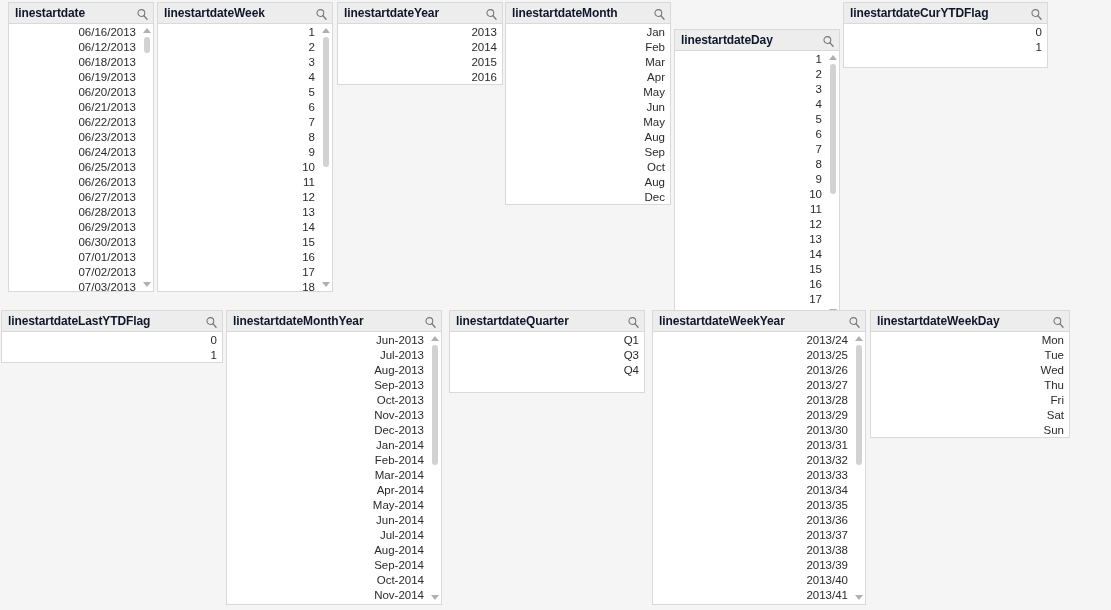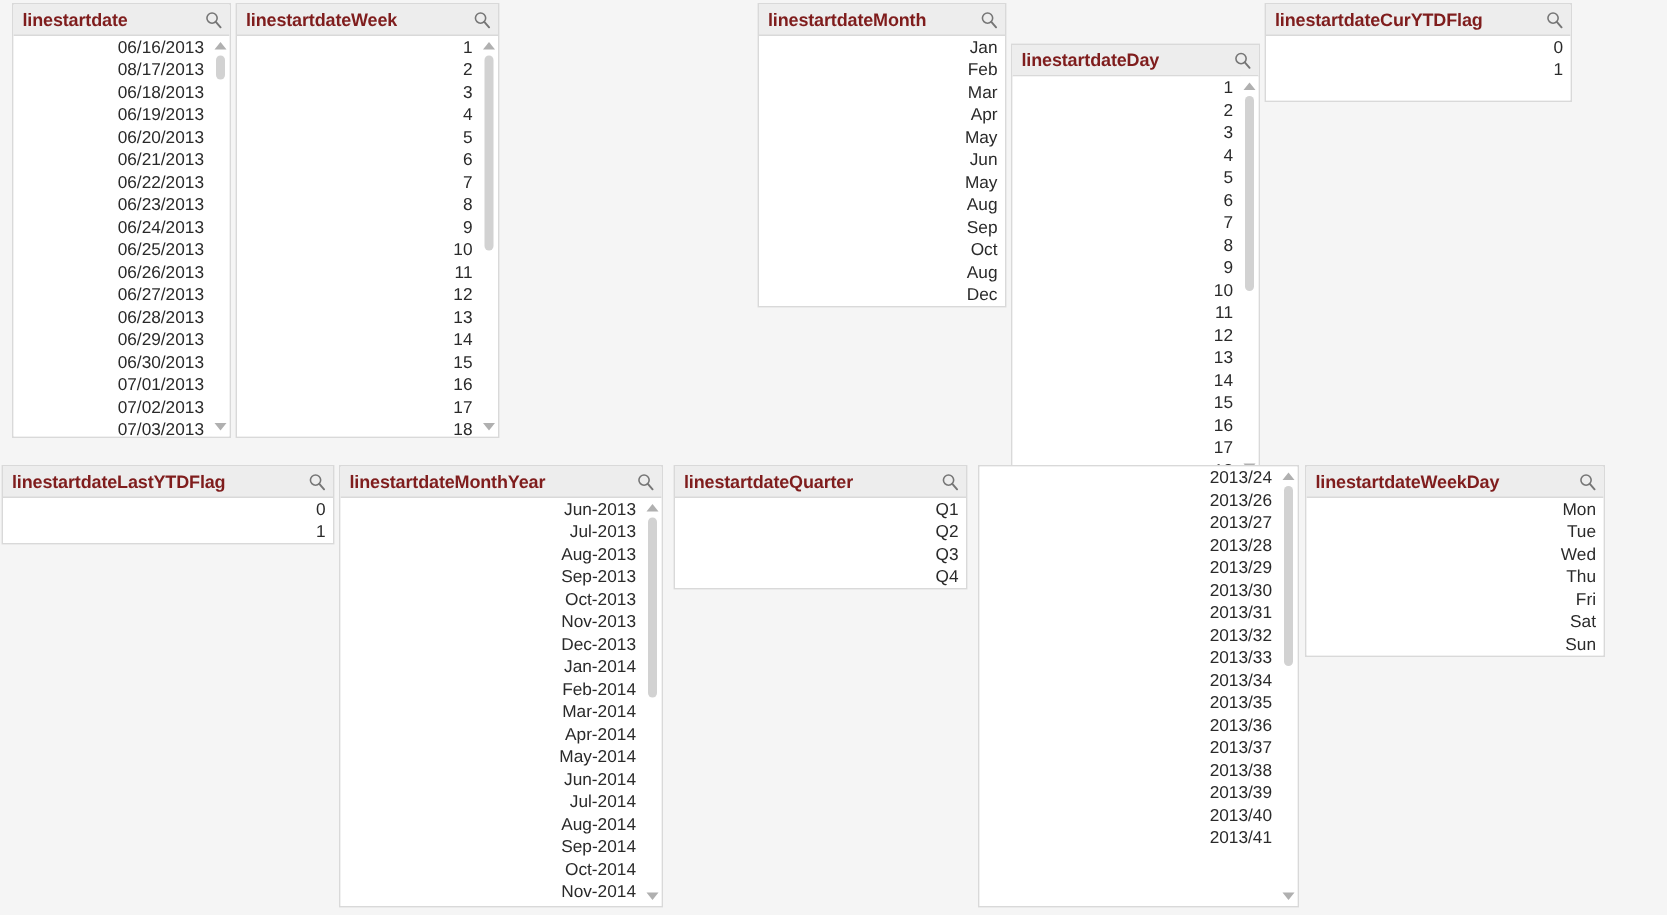--- a/index.html
+++ b/index.html
@@ -40,21 +40,21 @@
     display: flex;
     align-items: center;
     justify-content: space-between;
     padding: 0 4px 0 6px;
     position: relative;
   }
 
   .slicer-title {
     font-size: 12px;
     font-weight: bold;
-    color: #7f1d1d;
+    color: #0f172a;
     line-height: 13px;
     white-space: nowrap;
     overflow: hidden;
     letter-spacing: -0.1px;
   }
 
   .search-icon {
     width: 13px;
     height: 13px;
     flex: 0 0 13px;
@@ -145,21 +145,21 @@
       <div class="slicer-header">
         <div class="slicer-title">linestartdate</div>
         <span class="search-icon"><svg viewBox="0 0 16 16" xmlns="http://www.w3.org/2000/svg">
             <circle cx="6.6" cy="6.2" r="4.2" fill="none" stroke="#555" stroke-width="1.3"></circle>
             <line x1="9.7" y1="9.4" x2="13.6" y2="13.8" stroke="#555" stroke-width="1.6" stroke-linecap="round"></line>
           </svg></span>
       </div>
       <div class="slicer-body">
         <div class="item-list has-scroll">
           <div class="slicer-item">06/16/2013</div>
-          <div class="slicer-item">08/17/2013</div>
+          <div class="slicer-item">06/12/2013</div>
           <div class="slicer-item">06/18/2013</div>
           <div class="slicer-item">06/19/2013</div>
           <div class="slicer-item">06/20/2013</div>
           <div class="slicer-item">06/21/2013</div>
           <div class="slicer-item">06/22/2013</div>
           <div class="slicer-item">06/23/2013</div>
           <div class="slicer-item">06/24/2013</div>
           <div class="slicer-item">06/25/2013</div>
           <div class="slicer-item">06/26/2013</div>
           <div class="slicer-item">06/27/2013</div>
@@ -214,20 +214,37 @@
           <div class="scroll-arrow up">
             <span class="tri up"></span>
           </div>
           <div class="scroll-arrow down">
             <span class="tri down"></span>
           </div>
           <div class="scroll-thumb" style="top: 13px; height: 130px;"></div>
         </div>
       </div>
     </div>
+    <div class="slicer" style="left: 337px; top: 2px; width: 166px; height: 83px;">
+      <div class="slicer-header">
+        <div class="slicer-title">linestartdateYear</div>
+        <span class="search-icon"><svg viewBox="0 0 16 16" xmlns="http://www.w3.org/2000/svg">
+            <circle cx="6.6" cy="6.2" r="4.2" fill="none" stroke="#555" stroke-width="1.3"></circle>
+            <line x1="9.7" y1="9.4" x2="13.6" y2="13.8" stroke="#555" stroke-width="1.6" stroke-linecap="round"></line>
+          </svg></span>
+      </div>
+      <div class="slicer-body">
+        <div class="item-list">
+          <div class="slicer-item">2013</div>
+          <div class="slicer-item">2014</div>
+          <div class="slicer-item">2015</div>
+          <div class="slicer-item">2016</div>
+        </div>
+      </div>
+    </div>
     <div class="slicer" style="left: 505px; top: 2px; width: 166px; height: 203px;">
       <div class="slicer-header">
         <div class="slicer-title">linestartdateMonth</div>
         <span class="search-icon"><svg viewBox="0 0 16 16" xmlns="http://www.w3.org/2000/svg">
             <circle cx="6.6" cy="6.2" r="4.2" fill="none" stroke="#555" stroke-width="1.3"></circle>
             <line x1="9.7" y1="9.4" x2="13.6" y2="13.8" stroke="#555" stroke-width="1.6" stroke-linecap="round"></line>
           </svg></span>
       </div>
       <div class="slicer-body">
         <div class="item-list">
@@ -360,30 +377,37 @@
       <div class="slicer-header">
         <div class="slicer-title">linestartdateQuarter</div>
         <span class="search-icon"><svg viewBox="0 0 16 16" xmlns="http://www.w3.org/2000/svg">
             <circle cx="6.6" cy="6.2" r="4.2" fill="none" stroke="#555" stroke-width="1.3"></circle>
             <line x1="9.7" y1="9.4" x2="13.6" y2="13.8" stroke="#555" stroke-width="1.6" stroke-linecap="round"></line>
           </svg></span>
       </div>
       <div class="slicer-body">
         <div class="item-list">
           <div class="slicer-item">Q1</div>
-          <div class="slicer-item">Q2</div>
           <div class="slicer-item">Q3</div>
           <div class="slicer-item">Q4</div>
         </div>
       </div>
     </div>
     <div class="slicer" style="left: 652px; top: 310px; width: 214px; height: 295px;">
+      <div class="slicer-header">
+        <div class="slicer-title">linestartdateWeekYear</div>
+        <span class="search-icon"><svg viewBox="0 0 16 16" xmlns="http://www.w3.org/2000/svg">
+            <circle cx="6.6" cy="6.2" r="4.2" fill="none" stroke="#555" stroke-width="1.3"></circle>
+            <line x1="9.7" y1="9.4" x2="13.6" y2="13.8" stroke="#555" stroke-width="1.6" stroke-linecap="round"></line>
+          </svg></span>
+      </div>
       <div class="slicer-body">
         <div class="item-list has-scroll">
           <div class="slicer-item">2013/24</div>
+          <div class="slicer-item">2013/25</div>
           <div class="slicer-item">2013/26</div>
           <div class="slicer-item">2013/27</div>
           <div class="slicer-item">2013/28</div>
           <div class="slicer-item">2013/29</div>
           <div class="slicer-item">2013/30</div>
           <div class="slicer-item">2013/31</div>
           <div class="slicer-item">2013/32</div>
           <div class="slicer-item">2013/33</div>
           <div class="slicer-item">2013/34</div>
           <div class="slicer-item">2013/35</div>

